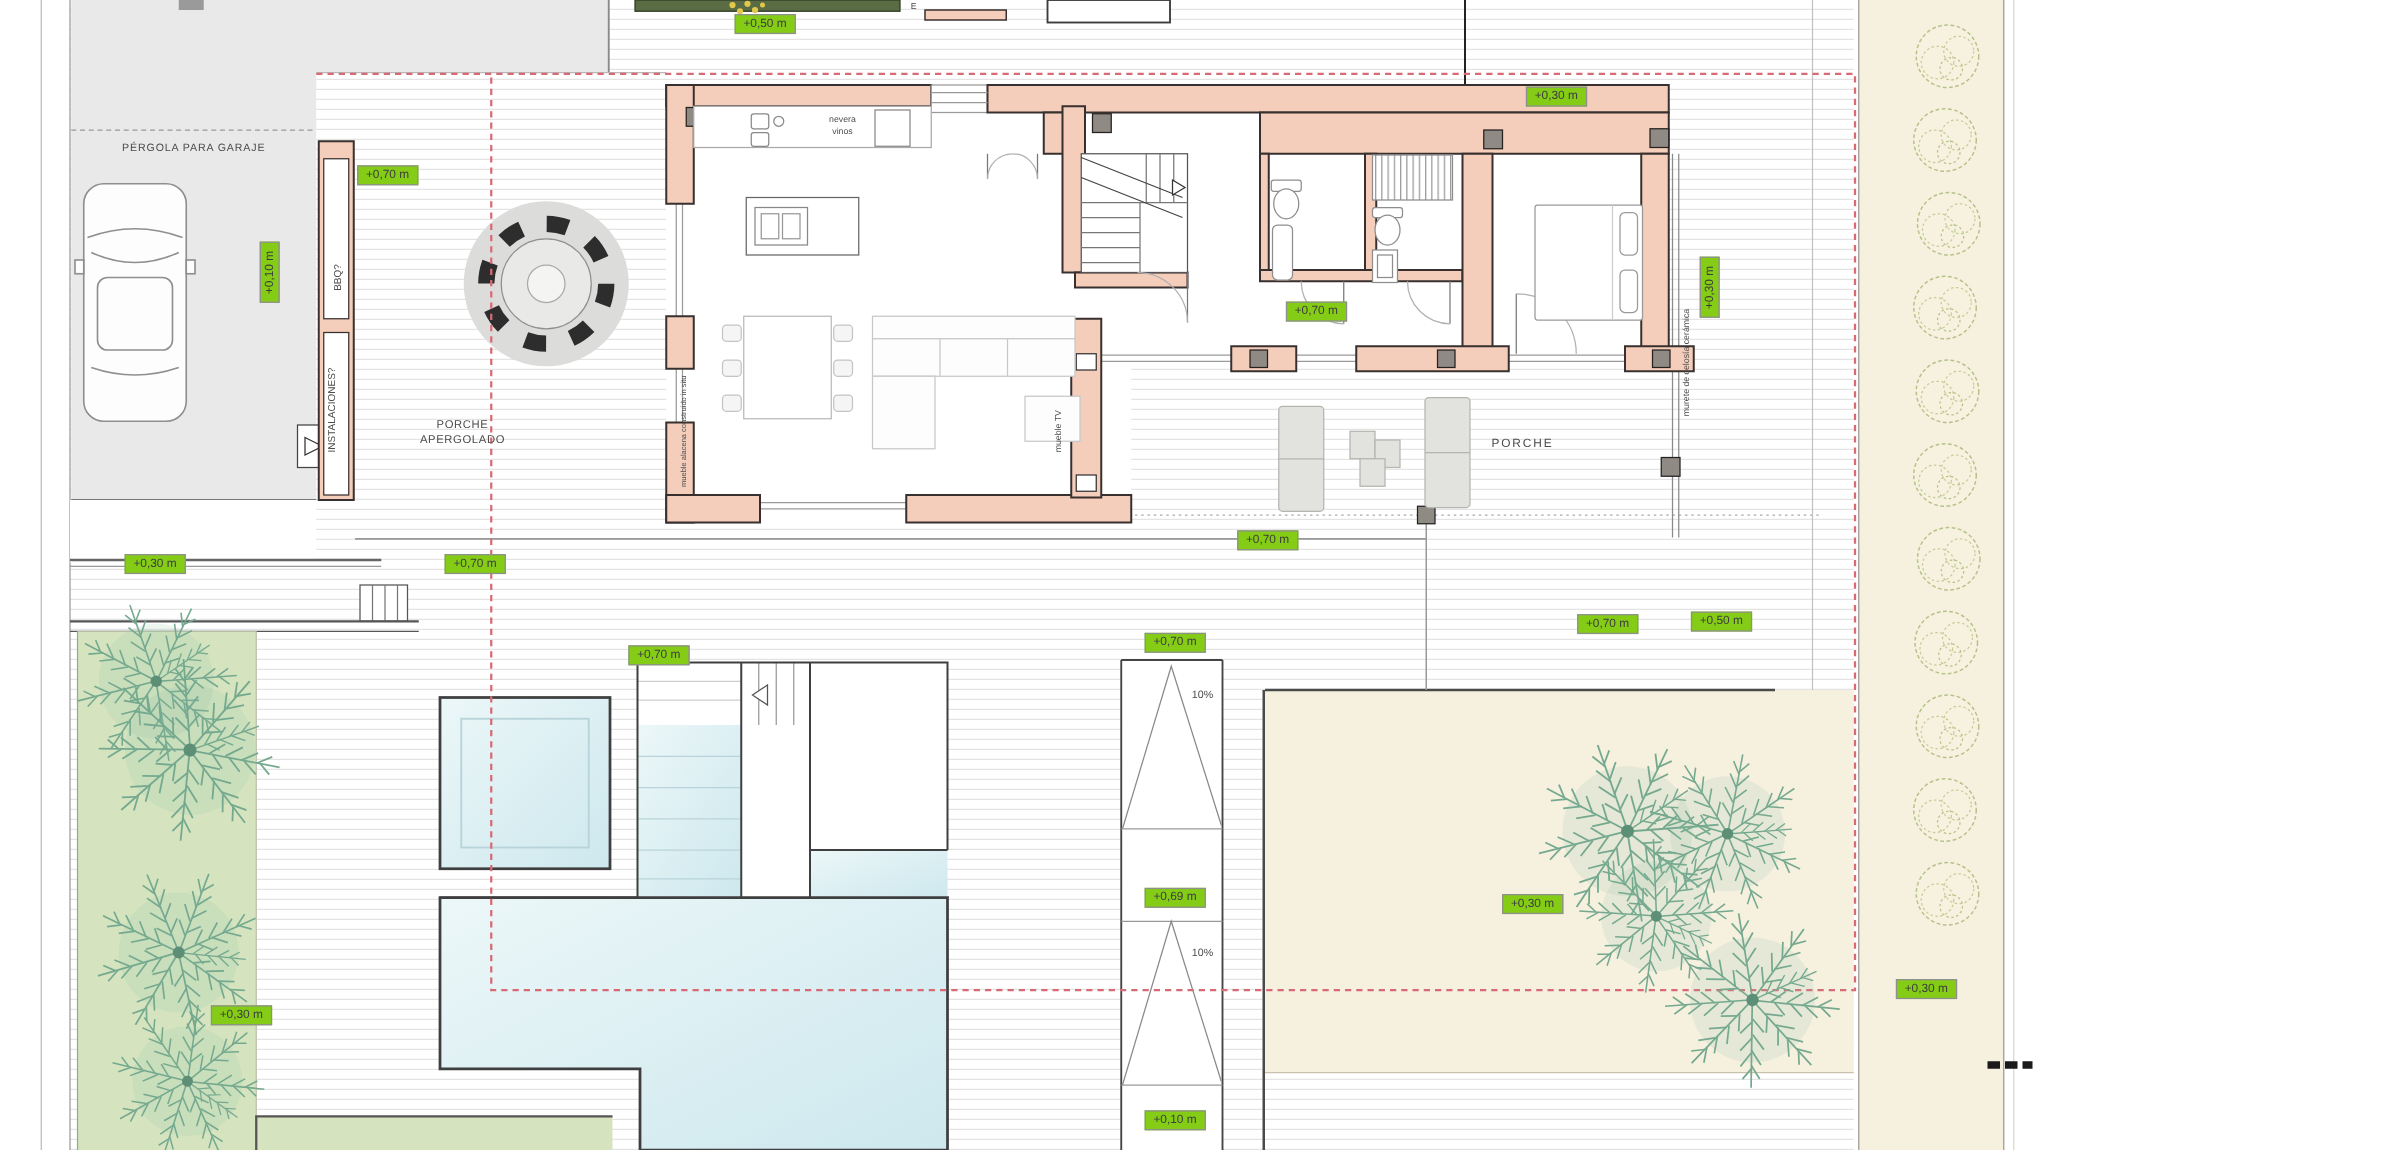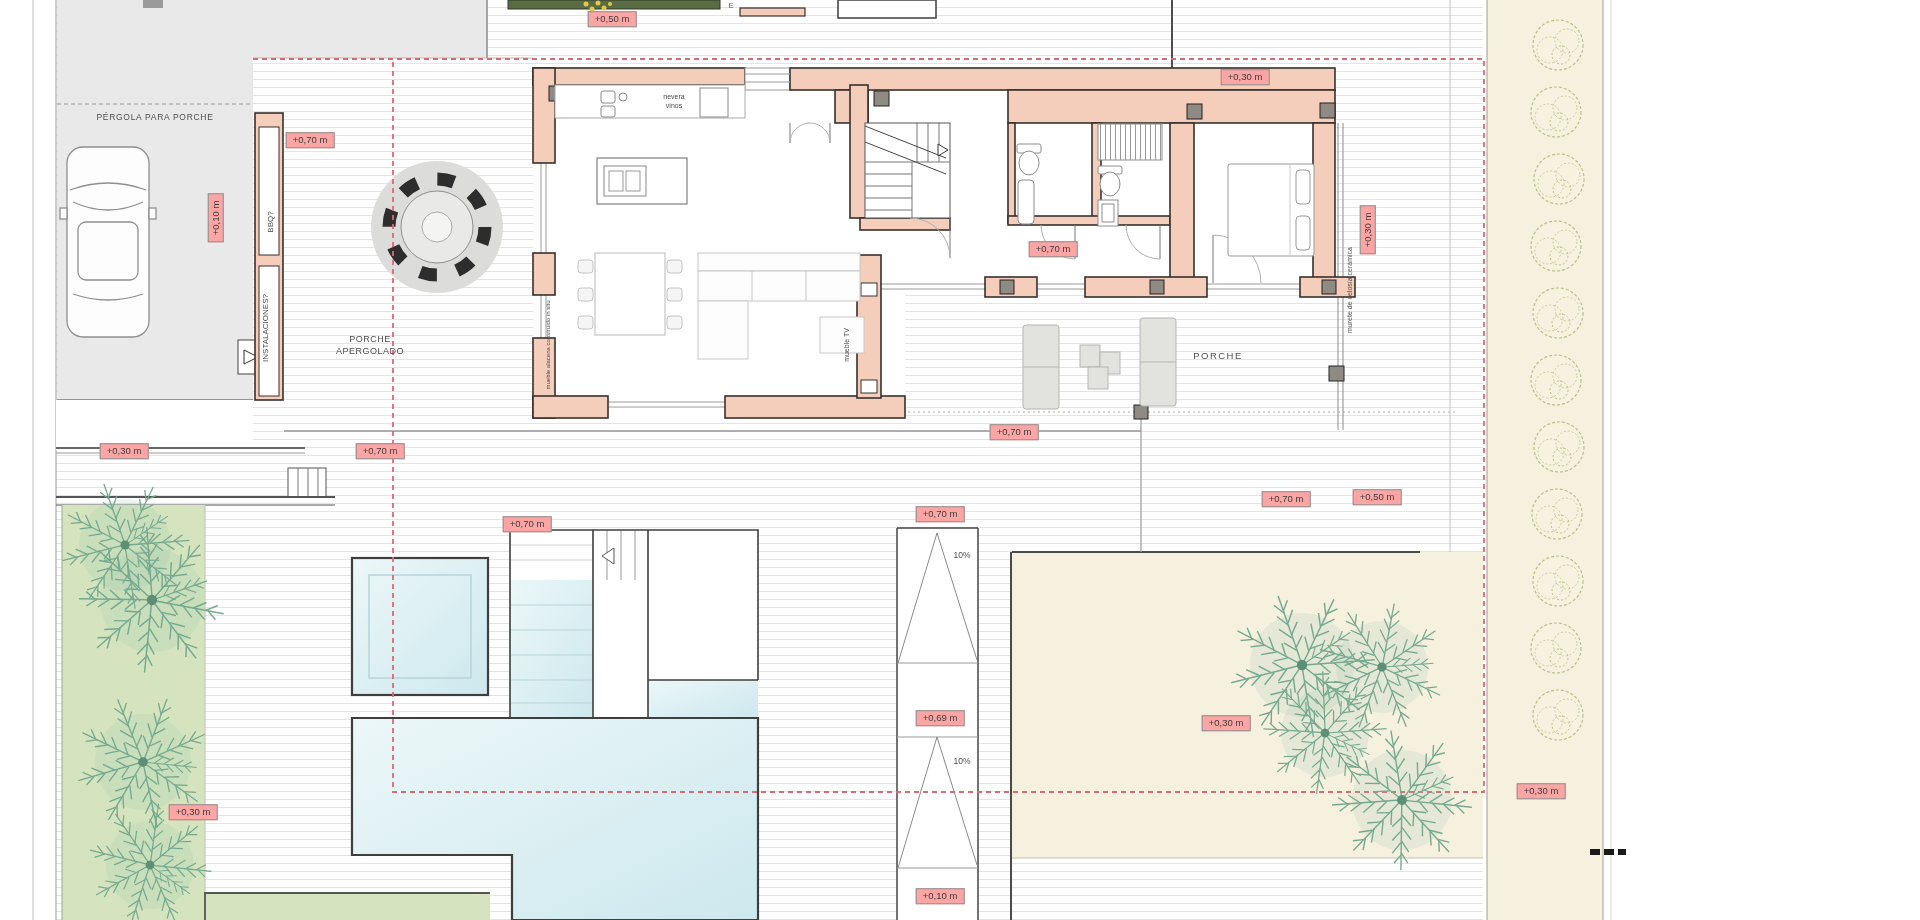--- a/index.html
+++ b/index.html
@@ -1,18 +1,18 @@
 <!DOCTYPE html>
 <html><head>
 <meta charset="utf-8">
 <style>
   html,body{margin:0;padding:0;background:#fff;font-family:"Liberation Sans",sans-serif;}
   #plan{position:relative;width:1920px;height:920px;overflow:hidden;background:#fff;}
   #plan svg{position:absolute;left:0;top:0;}
-  .lb{position:absolute;transform:translate(-50%,-50%);background:#fca5a5;border:1px solid #8f8f8f;
+  .lb{position:absolute;transform:translate(-50%,-50%);background:#84cc16;border:1px solid #8f8f8f;
       padding:2px 6px;font-size:9.5px;color:#3c3c3c;white-space:nowrap;line-height:1;z-index:5;}
   .lb.v{writing-mode:vertical-rl;transform:translate(-50%,-50%) rotate(180deg);padding:6px 2px;}
   .tt{position:absolute;transform:translate(-50%,-50%);color:#4c4c4c;white-space:nowrap;
       line-height:1.3;text-align:center;z-index:5;}
   .tt.v{writing-mode:vertical-rl;transform:translate(-50%,-50%) rotate(180deg);}
   .tt span{display:block;}
 </style>
 </head>
 <body>
 
@@ -373,21 +373,21 @@
     <use href="#bush" transform="translate(1558,715)"></use>
   </g>
 
   <g fill="#1a1a1a">
     <rect x="1590" y="849" width="10" height="6"></rect>
         <rect x="1604" y="849" width="10" height="6"></rect>
     <rect x="1618" y="849" width="8" height="6"></rect>
   </g>
 </svg>
 
-<div class="tt" style="left:155px;top:118px;font-size:8.5px;letter-spacing:.7px">PÉRGOLA PARA PORCHE</div>
+<div class="tt" style="left:155px;top:118px;font-size:8.5px;letter-spacing:.7px">PÉRGOLA PARA GARAJE</div>
 
 <div class="tt" style="left:370px;top:346px;font-size:9px;letter-spacing:.5px">
   <span>PORCHE</span>
   <span>APERGOLADO</span>
 </div>
 
 <div class="tt" style="left:1218px;top:356px;font-size:9.5px;letter-spacing:1.5px">PORCHE</div>
 
 <div class="tt" style="left:674px;top:101px;font-size:7px">
   <span>nevera</span>

